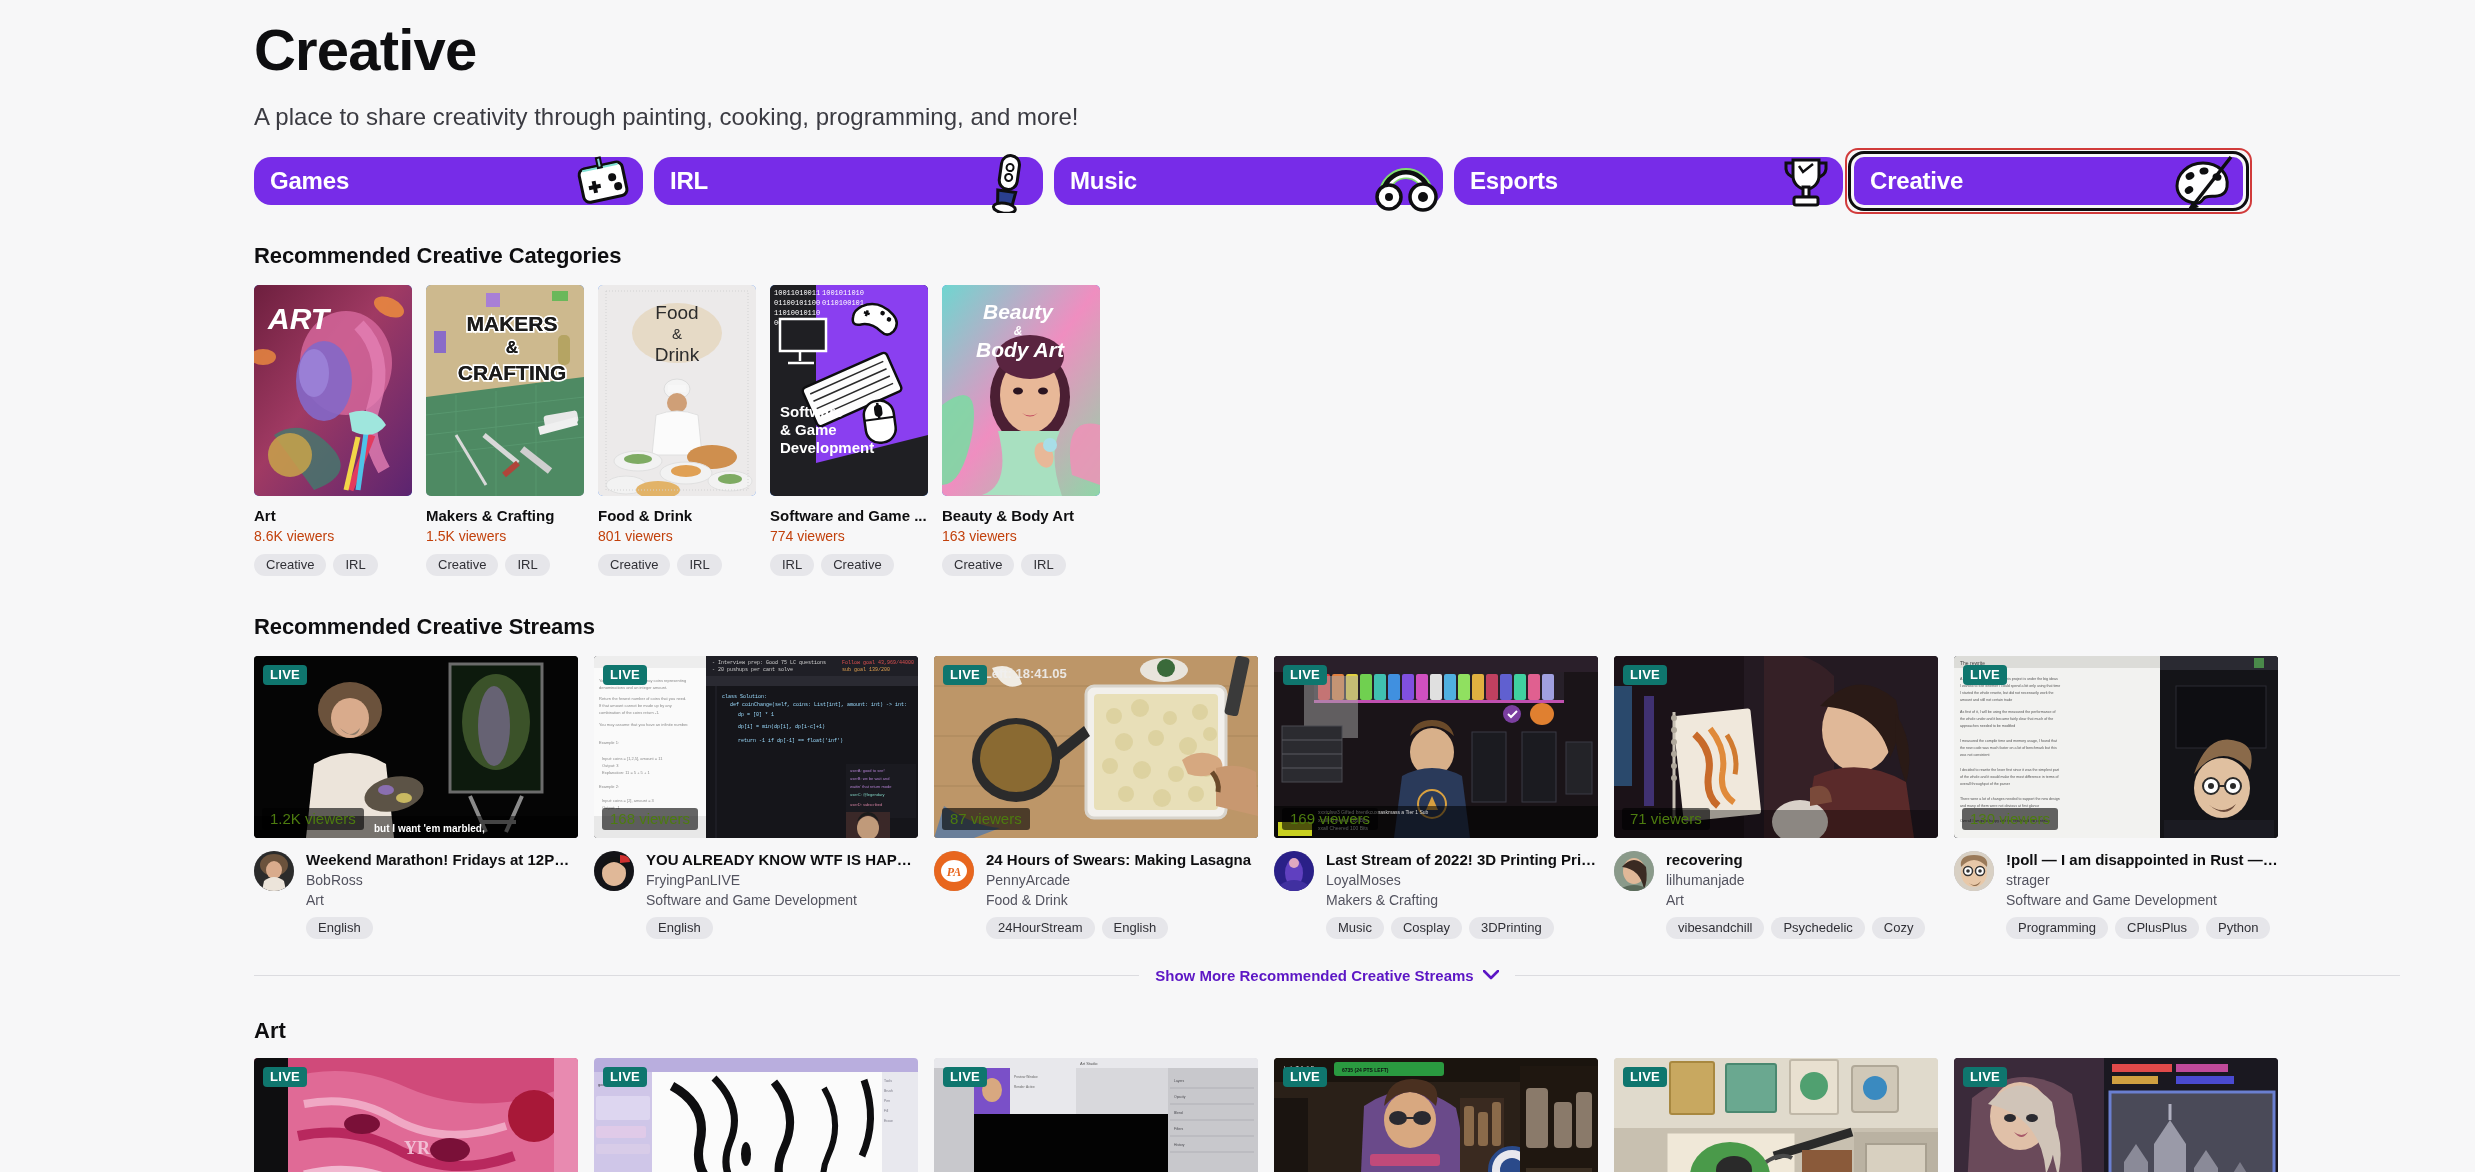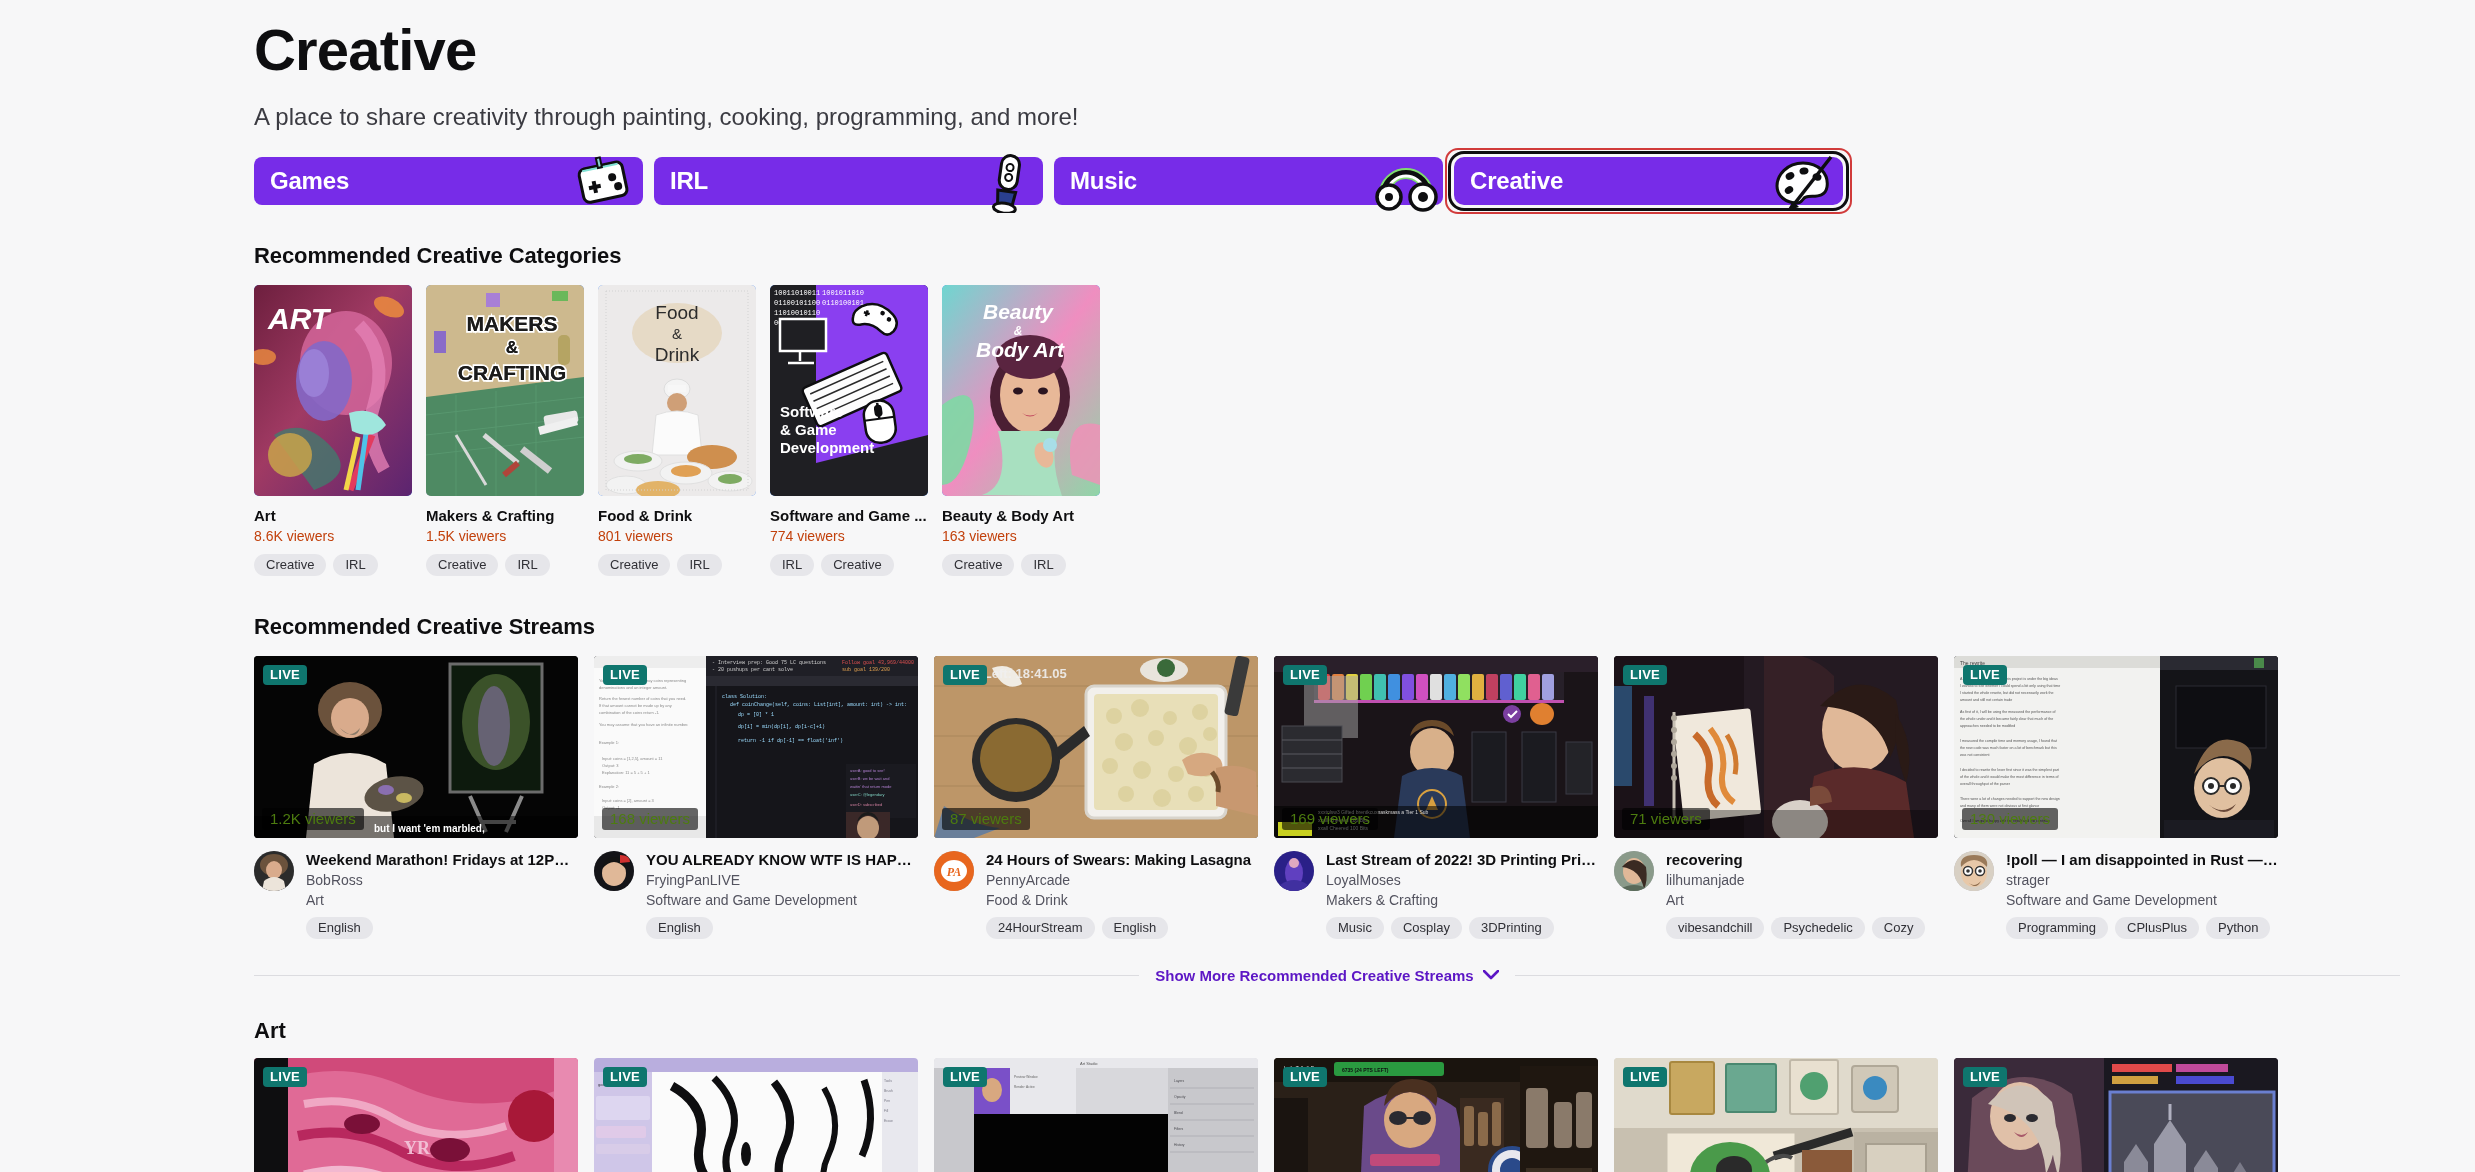--- a/index.html
+++ b/index.html
@@ -33,21 +33,21 @@
   
   .pill-row {
     display: flex;
     gap: 11px;
     margin-top: 26px;
     align-items: center;
   }
   .pill {
     position: relative;
     height: 48px;
-    border-radius: 8px;
+    border-radius: 17px;
     background: #772ce8;
     display: flex;
     align-items: center;
     padding: 0 16px;
     width: 389px;
     flex: 0 0 auto;
     cursor: pointer;
     overflow: visible;
   }
   .pill .pill-label {
@@ -293,20 +293,35 @@
               <path d="M11 36 A19 19 0 0 1 47 36" fill="none" stroke="#fff" stroke-width="3"></path>
               <circle cx="12" cy="44" r="12" fill="#fff" stroke="#0e0e10" stroke-width="3.5"></circle>
               <circle cx="46" cy="44" r="13" fill="#fff" stroke="#0e0e10" stroke-width="3.5"></circle>
               <circle cx="46" cy="44" r="5" fill="#0e0e10"></circle>
               <circle cx="12" cy="44" r="4" fill="#0e0e10"></circle>
             </g>
           </svg>
         </span>
       </div>
 
+      <div class="pill">
+        <span class="pill-label">Esports</span>
+        <span class="pill-art">
+          <svg viewBox="0 0 70 62">
+            <g transform="translate(14,3)">
+              <path d="M10 6 H36 V22 A13 13 0 0 1 10 22 Z" fill="#fff" stroke="#0e0e10" stroke-width="3"></path>
+              <path d="M10 9 H3 V15 A9 9 0 0 0 11 23" fill="none" stroke="#0e0e10" stroke-width="3"></path>
+              <path d="M36 9 H43 V15 A9 9 0 0 1 35 23" fill="none" stroke="#0e0e10" stroke-width="3"></path>
+              <rect x="20" y="33" width="6" height="10" fill="#fff" stroke="#0e0e10" stroke-width="3"></rect>
+              <rect x="11" y="43" width="24" height="8" rx="2" fill="#fff" stroke="#0e0e10" stroke-width="3"></rect>
+              <path d="M16 12 L20 18 L30 10" fill="none" stroke="#0e0e10" stroke-width="2.5"></path>
+            </g>
+          </svg>
+        </span>
+      </div>
 
       <div class="pill focused">
         <span class="pill-label">Creative</span>
         <span class="pill-art">
           <svg viewBox="0 0 70 62">
             <g transform="translate(4,4)">
               <path d="M30 8 C14 8 4 20 4 31 C4 41 13 48 24 48 C30 48 29 43 33 42 C39 40 52 44 54 32 C56 19 46 8 30 8 Z" fill="#fff" stroke="#0e0e10" stroke-width="3"></path>
               <ellipse cx="17" cy="21" rx="4.5" ry="3.5" fill="#0e0e10" transform="rotate(-25 17 21)"></ellipse>
               <ellipse cx="31" cy="16" rx="4.5" ry="3.5" fill="#0e0e10" transform="rotate(-10 31 16)"></ellipse>
               <ellipse cx="44" cy="22" rx="4.5" ry="3.5" fill="#0e0e10" transform="rotate(15 44 22)"></ellipse>

